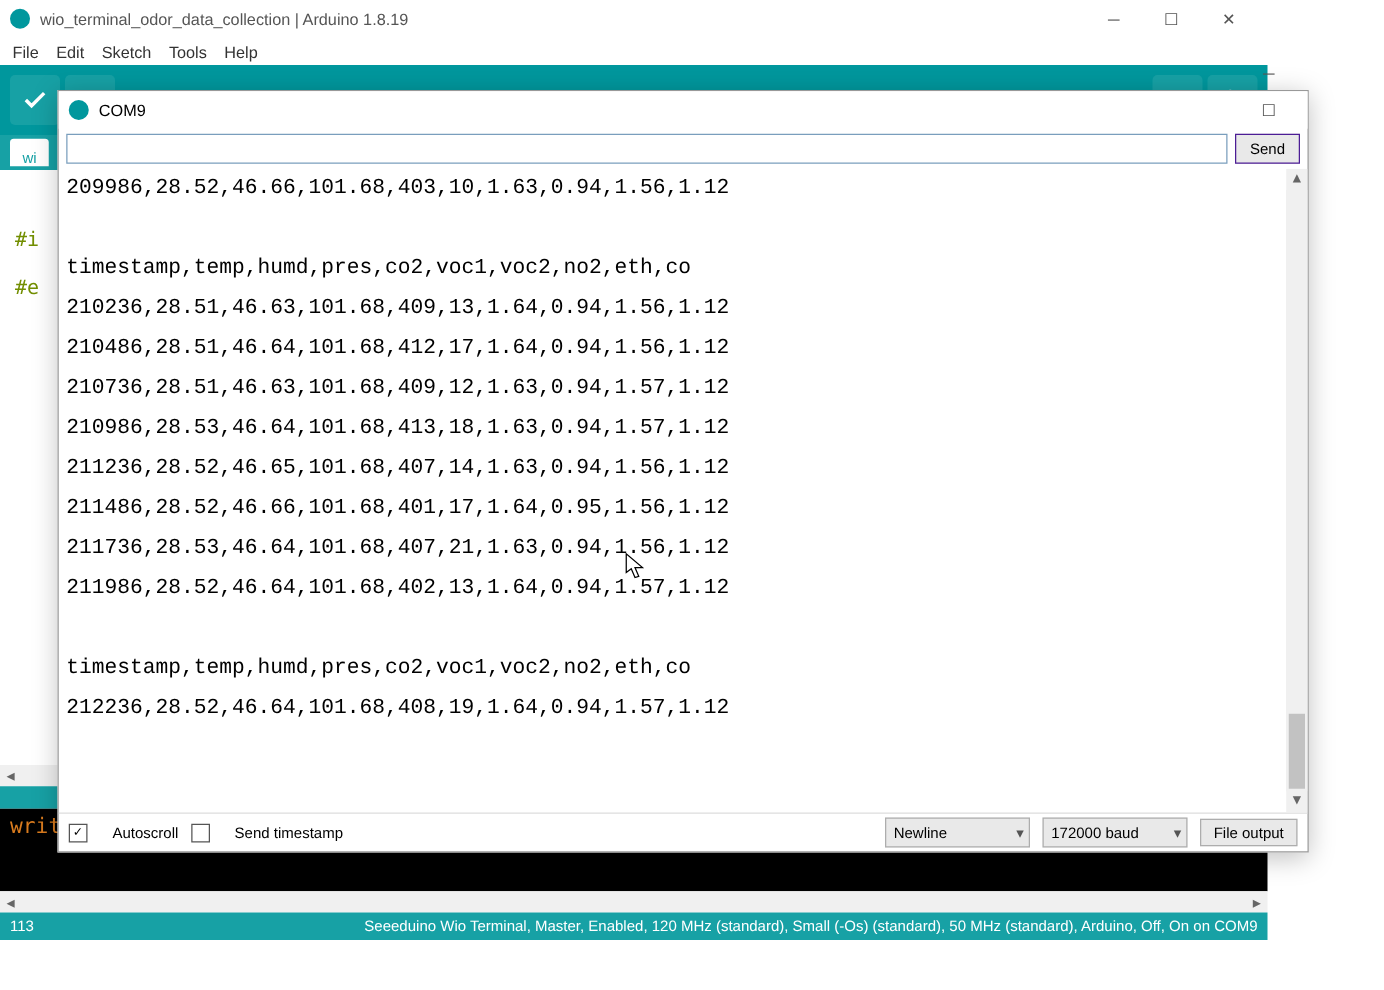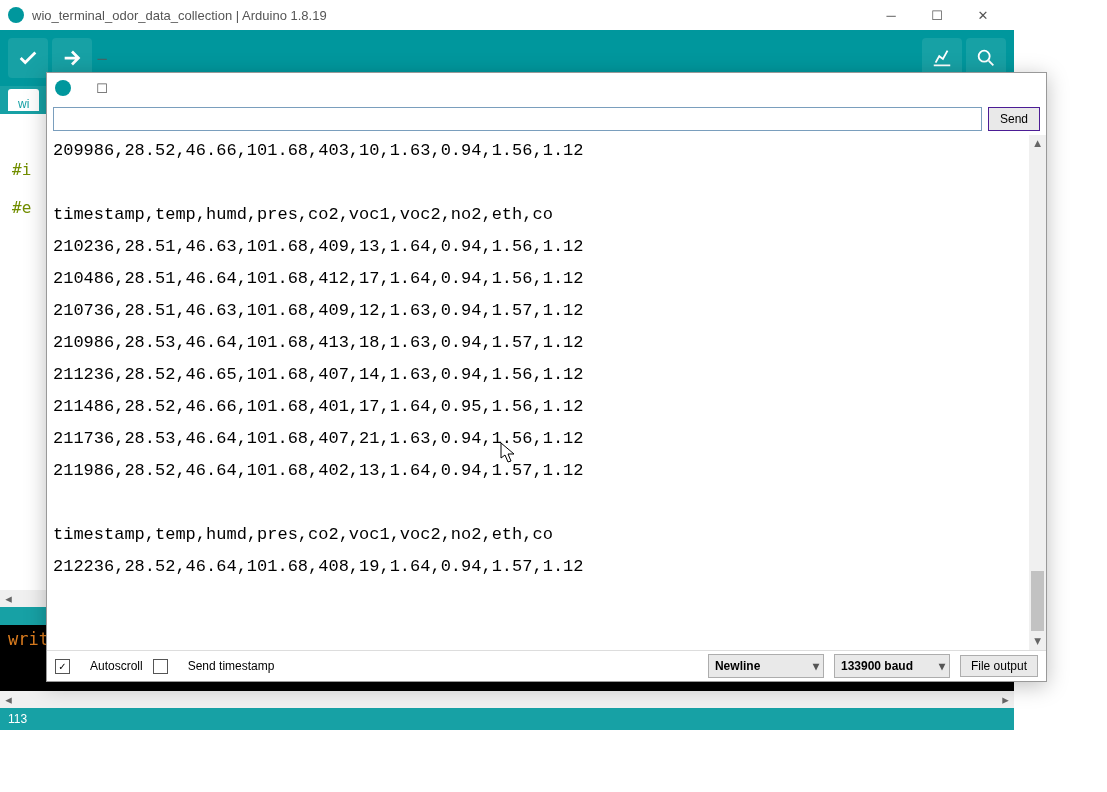--- a/index.html
+++ b/index.html
@@ -51,21 +51,21 @@
   .serial-output{flex:1;font-family:"Courier New",monospace;font-size:17px;line-height:32px;padding:0 6px;white-space:pre;overflow:hidden;position:relative;}
   .serial-vscroll{position:absolute;right:0;top:0;bottom:0;width:17px;background:#f0f0f0;display:flex;flex-direction:column;}
   .serial-vscroll .arrow{height:17px;display:flex;align-items:center;justify-content:center;color:#666;}
   .serial-vscroll .track{flex:1;background:#f0f0f0;position:relative;}
   .serial-vscroll .thumb{position:absolute;left:2px;right:2px;bottom:2px;height:60px;background:#c2c2c2;}
   .serial-footer{height:30px;display:flex;align-items:center;padding:0 8px;gap:10px;border-top:1px solid #ddd;}
   .checkbox{display:flex;align-items:center;gap:20px;font-size:12px;}
   .cb{width:13px;height:13px;border:1px solid #555;display:inline-flex;align-items:center;justify-content:center;font-size:10px;}
   .cb.checked::after{content:"✓";}
   .serial-footer .spacer{flex:1;}
-  .select{height:22px;border:1px solid #adadad;background:#e9e9e9;padding:0 18px 0 6px;font-size:12px;display:flex;align-items:center;position:relative;min-width:90px;font-weight:bold;}
+  .select{height:22px;border:1px solid #adadad;background:#e9e9e9;padding:0 18px 0 6px;font-size:12px;display:flex;align-items:center;position:relative;min-width:90px;}
   .select::after{content:"▾";position:absolute;right:4px;color:#555;}
   .clear-btn{height:22px;padding:0 10px;background:#e9e9e9;border:1px solid #adadad;font-size:12px;}
   .cursor{position:absolute;pointer-events:none;}
   .editor-scrollbar{position:absolute; right:0; top:136px; width:17px; height:468px; background:#f0f0f0;}
   .editor-scrollbar .thumb{position:absolute; left:2px; right:2px; top:290px; height:60px; background:#c2c2c2;}
 </style>
 </head>
 <body>
 
 <div class="window">
@@ -73,20 +73,27 @@
   <div class="main-titlebar">
     <span class="app-icon"></span>
     <span class="title">wio_terminal_odor_data_collection | Arduino 1.8.19</span>
     <div class="win-controls">
       <div class="win-btn">─</div>
       <div class="win-btn">☐</div>
       <div class="win-btn">✕</div>
     </div>
   </div>
 
+  <div class="menu-bar">
+    <span>File</span>
+    <span>Edit</span>
+    <span>Sketch</span>
+    <span>Tools</span>
+    <span>Help</span>
+  </div>
 
   <div class="toolbar">
     <div class="tool-btn">
       <svg viewBox="0 0 24 24">
           <path fill="none" stroke="#fff" stroke-width="3" d="M4 12l5 5L20 6"></path>
         </svg>
     </div>
     <div class="tool-btn">
       <svg viewBox="0 0 24 24">
           <path fill="none" stroke="#fff" stroke-width="3" d="M4 12h14M12 5l7 7-7 7"></path>
@@ -135,25 +142,27 @@
 
   <div class="console"><span>writeWord(addr=0xe000ed0c,value=0x5fa0004)</span></div>
   <div class="console-hscroll">
     <div class="arrow">◂</div>
     <div class="track"></div>
     <div class="arrow">▸</div>
   </div>
 
   <div class="status-bar">
     <span class="left">113</span>
+    <span class="right">Seeeduino Wio Terminal, Master, Enabled, 120 MHz (standard), Small (-Os) (standard), 50 MHz (standard), Arduino, Off, On on COM9</span>
   </div>
 
   <div class="serial-window">
     <div class="serial-titlebar">
       <span class="app-icon"></span>
+      <span class="title">COM9</span>
       <div class="win-controls">
         <div class="win-btn">─</div>
         <div class="win-btn">☐</div>
         <div class="win-btn">✕</div>
       </div>
     </div>
     <div class="serial-input-row">
       <input class="serial-input" value="" style="">
       <button class="send-btn">Send</button>
     </div>
@@ -184,21 +193,21 @@
       </label>
       <label class="checkbox">
         <span class="cb"></span>
         <span>Send timestamp</span>
       </label>
       <div class="spacer"></div>
       <div class="select">
           <span>Newline</span>
         </div>
       <div class="select">
-          <span>133900 baud</span>
+          <span>172000 baud</span>
         </div>
       <button class="clear-btn">File output</button>
     </div>
   </div>
 
   <svg class="cursor" style="left:500px;top:442px" width="18" height="22">
     <path d="M1 1 L1 16 L5 13 L8 20 L11 19 L8 12 L14 12 Z" fill="#fff" stroke="#000" stroke-width="1"></path>
   </svg>
 </div>
 

